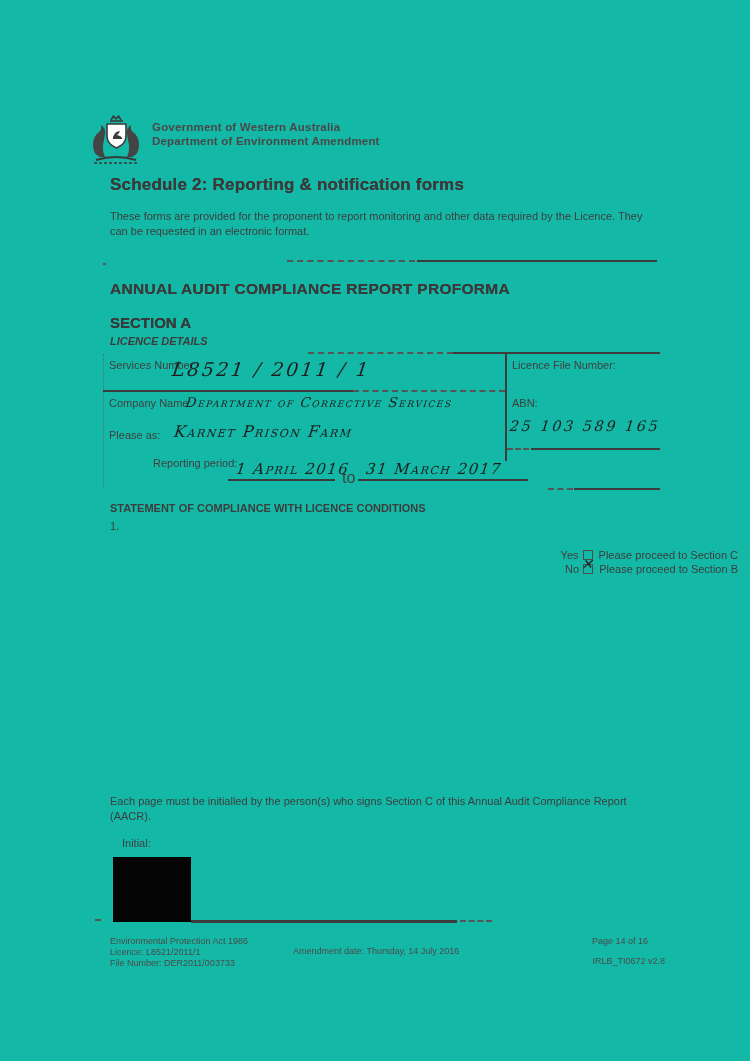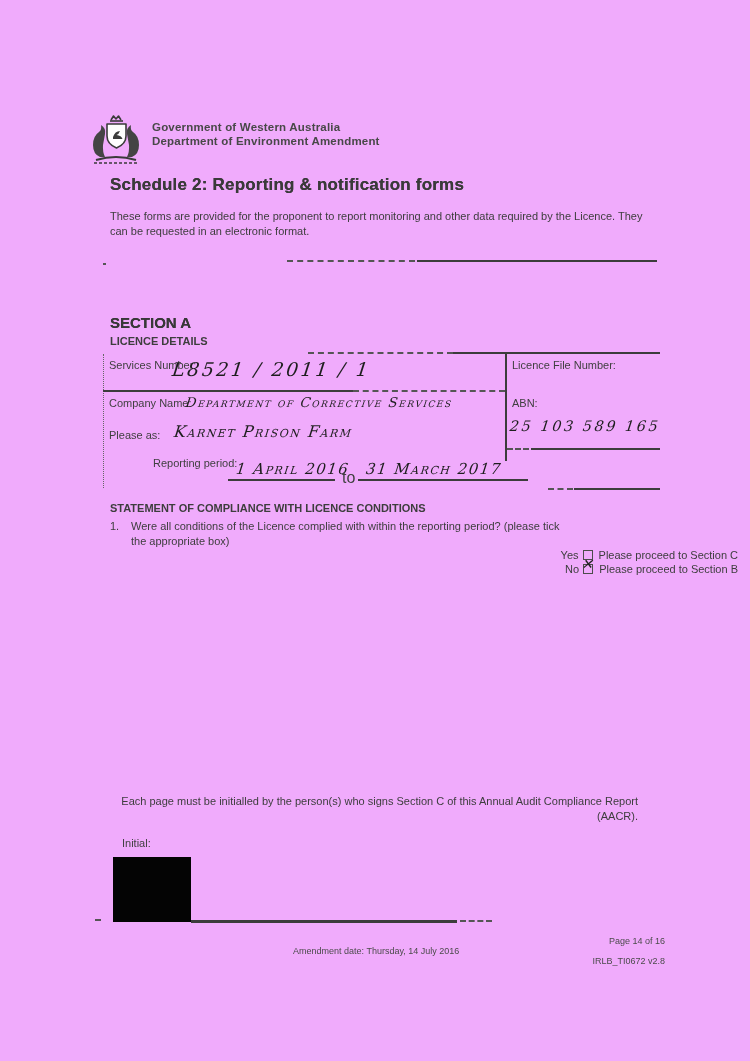--- a/index.html
+++ b/index.html
@@ -1,17 +1,17 @@
 <!DOCTYPE html>
 <html><head>
 <meta charset="utf-8">
 <style>
   html,body{margin:0;padding:0;background:#e8e8e8;}
   .page{
-    position:relative;width:750px;height:1061px;background:#f0abfc;
+    position:relative;width:750px;height:1061px;background:#14b8a6;
     font-family:"Liberation Sans",sans-serif;color:#303030;overflow:hidden;
     margin:0 auto;
   }
   .abs{position:absolute;}
   .govline{font-size:11.5px;font-weight:bold;color:#484848;line-height:14px;letter-spacing:.2px;}
   .h1{font-size:17px;font-weight:bold;color:#3a3a3a;letter-spacing:.2px;text-shadow:0 0 .4px #3a3a3a;}
   .body-text{font-size:11px;line-height:14.5px;color:#3d3d3d;}
   .h2{font-size:15.5px;font-weight:bold;color:#3a3a3a;letter-spacing:.3px;text-shadow:0 0 .3px #3a3a3a;}
   .h3{font-size:15px;font-weight:bold;color:#383838;text-shadow:0 0 .3px #383838;}
   .h4{font-size:11px;font-weight:bold;color:#3d3d3d;}
@@ -60,22 +60,23 @@
     <div class="govline">Department of Environment Amendment</div>
   </div>
 
   <div class="abs h1" style="left:110px;top:175px;">Schedule 2: Reporting &amp; notification forms</div>
   <div class="abs body-text" style="left:110px;top:209px;width:552px;">These forms are provided for the proponent to report monitoring and other data required by the Licence. They can be requested in an electronic format.</div>
 
   <div class="abs dot" style="left:103px;top:263px;"></div>
   <div class="abs line-dash" style="left:287px;top:260px;width:128px;"></div>
   <div class="abs line" style="left:417px;top:260px;width:240px;"></div>
 
+  <div class="abs h2" style="left:110px;top:280px;">ANNUAL AUDIT COMPLIANCE REPORT PROFORMA</div>
   <div class="abs h3" style="left:110px;top:314px;">SECTION A</div>
-  <div class="abs h4" style="left:110px;top:335px;">LICENCE DETAILS</div>
+  <div class="abs h4" style="left:110px;top:335px;font-style:italic;">LICENCE DETAILS</div>
 
   <div class="abs" style="left:103px;top:352px;width:557px;height:137px;">
 
     <div class="abs line-dash" style="left:205px;top:0;width:145px;"></div>
     <div class="abs line" style="left:350px;top:0;width:207px;"></div>
     <div class="abs vline-dot" style="left:0;top:2px;height:134px;"></div>
     <div class="abs vline" style="left:402px;top:1px;height:108px;"></div>
     <div class="abs line" style="left:0;top:38px;width:250px;"></div>
     <div class="abs line-dash" style="left:250px;top:38px;width:152px;"></div>
 
@@ -98,38 +99,42 @@
     <div class="abs label" style="left:239px;top:117px;font-size:16px;">to</div>
     <div class="abs hw" style="left:262px;top:108px;font-size:15px;">31 March 2017</div>
     <div class="abs line" style="left:125px;top:127px;width:107px;"></div>
     <div class="abs line" style="left:255px;top:127px;width:170px;"></div>
     <div class="abs line-dash" style="left:445px;top:136px;width:25px;"></div>
     <div class="abs line" style="left:471px;top:136px;width:86px;"></div>
   </div>
 
   <div class="abs h4" style="left:110px;top:502px;">STATEMENT OF COMPLIANCE WITH LICENCE CONDITIONS</div>
   <div class="abs body-text" style="left:110px;top:519px;">1.</div>
-  <div class="abs body-text" style="left:131px;top:519px;width:445px;">Were all conditions of the Licence complied with within the reporting period? (please tick the appropriate box)</div>
 
   <div class="abs yesno" style="right:12px;top:549px;">
     <div>
       <span>Yes</span><span class="cb"><span class="mark"></span></span>
       <span>Please proceed to Section C</span>
     </div>
     <div>
       <span>No</span><span class="cb"><span class="mark">✕</span></span>
       <span>Please proceed to Section B</span>
     </div>
   </div>
 
-  <div class="abs body-text" style="left:110px;top:794px;width:528px;text-align:right;">Each page must be initialled by the person(s) who signs Section C of this Annual Audit Compliance Report (AACR).</div>
+  <div class="abs body-text" style="left:110px;top:794px;width:528px;">Each page must be initialled by the person(s) who signs Section C of this Annual Audit Compliance Report (AACR).</div>
   <div class="abs label" style="left:122px;top:837px;">Initial:</div>
 
   <div class="abs redact" style="left:113px;top:857px;width:78px;height:65px;"></div>
   <div class="abs dot" style="left:95px;top:919px;width:6px;"></div>
   <div class="abs line" style="left:191px;top:920px;width:266px;height:2.5px;"></div>
   <div class="abs line-dash" style="left:460px;top:920px;width:32px;"></div>
 
+  <div class="abs foot" style="left:110px;top:936px;">
+    <div>Environmental Protection Act 1986</div>
+    <div>Licence: L8521/2011/1</div>
+    <div>File Number: DER2011/003733</div>
+  </div>
   <div class="abs foot" style="left:293px;top:946px;">Amendment date: Thursday, 14 July 2016</div>
-  <div class="abs foot" style="left:575px;top:936px;width:90px;text-align:right;">Page 14 of 16</div>
+  <div class="abs foot" style="left:575px;top:936px;width:90px;text-align:center;">Page 14 of 16</div>
   <div class="abs foot" style="left:575px;top:956px;width:90px;text-align:right;">IRLB_TI0672 v2.8</div>
 
 </div>
 
 </body></html>

